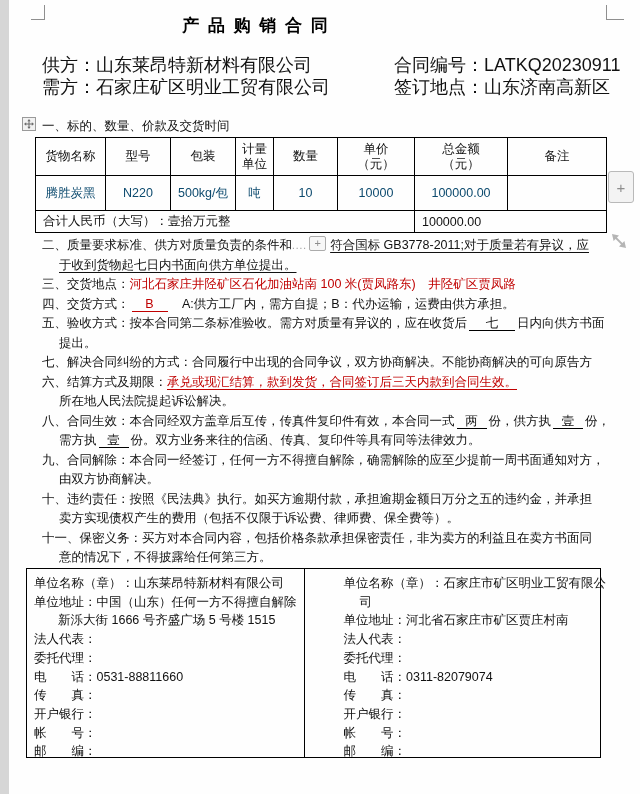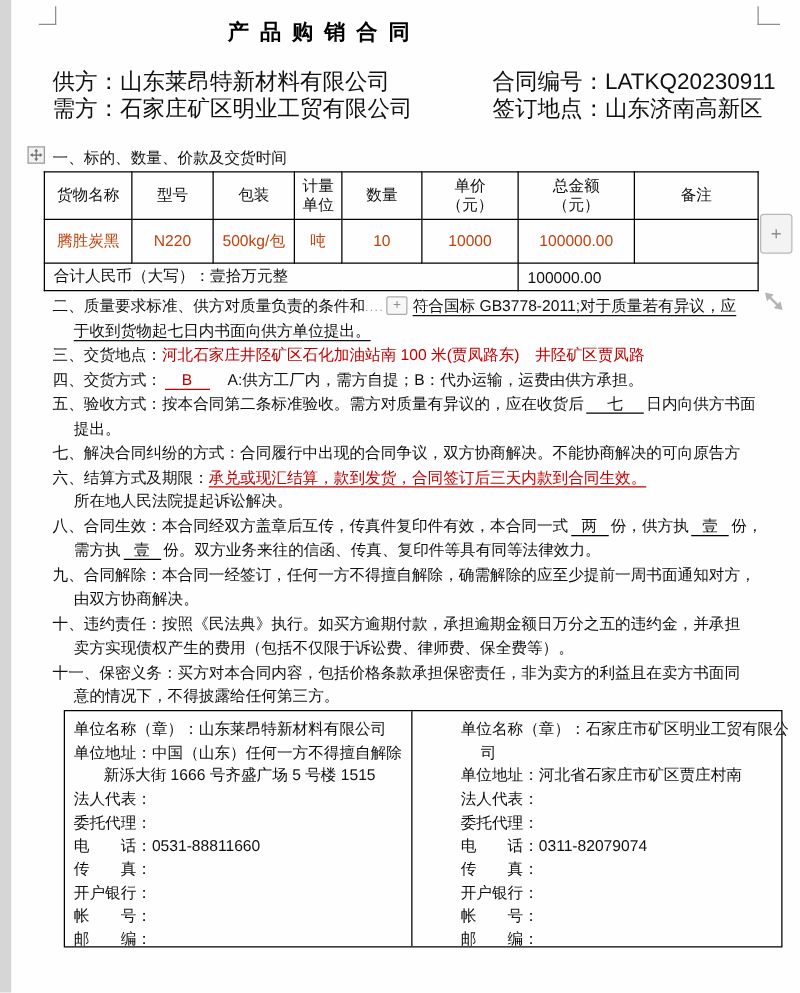--- a/index.html
+++ b/index.html
@@ -22,21 +22,21 @@
 
   .sec1-heading{position:absolute;left:42px;top:118px;font-size:12.5px;white-space:nowrap;}
   .move-handle{position:absolute;left:22px;top:117px;width:14px;height:14px;border:1px solid #9a9a9a;
                background:#f2f2f2;display:flex;align-items:center;justify-content:center;box-sizing:border-box;}
 
   table.goods{position:absolute;left:35px;top:137px;width:571px;border-collapse:collapse;table-layout:fixed;
               font-size:12.5px;}
   table.goods th,table.goods td{border:1px solid #000;padding:0;text-align:center;vertical-align:middle;}
   table.goods{border:1.5px solid #000;}
   table.goods th{font-weight:normal;white-space:pre-line;height:37px;line-height:15px;}
-  table.goods td.data{height:34px;color:#c2410c;}
+  table.goods td.data{height:34px;color:#0c4a6e;}
   table.goods td.total{height:21px;text-align:left;padding-left:7px;}
 
   .plus-btn{position:absolute;left:608px;top:171px;width:26px;height:32px;border:1px solid #b9b9b9;
             border-radius:3px;background:#f3f3f3;color:#8d8d8d;font-size:15px;display:flex;
             align-items:center;justify-content:center;box-sizing:border-box;}
   .resize-icon{position:absolute;left:609px;top:231px;width:20px;height:20px;}
 
   .clauses{position:absolute;left:42px;top:236px;width:580px;font-size:12.5px;}
   .clauses .ln{height:19.5px;line-height:19.5px;white-space:nowrap;}
   .clauses .ln.cont{padding-left:17px;}
@@ -45,21 +45,21 @@
   .blank{display:inline-block;text-align:center;border-bottom:1px solid #000;
          line-height:14px;min-width:30px;padding:0 3px;margin:0 2px;}
   .blank.red{border-bottom-color:#c00000;}
   .blank.wide{min-width:40px;}
   .blank.narrow{min-width:24px;}
   .dots{color:#9a9a9a;font-size:10px;letter-spacing:1px;}
   .mini-plus{display:inline-block;width:15px;height:13px;border:1px solid #ababab;border-radius:2px;
              background:#f7f7f7;color:#8d8d8d;font-size:11px;line-height:12px;text-align:center;
              vertical-align:2px;margin:0 4px 0 2px;}
 
-  .sig{position:absolute;left:51px;top:568px;width:575px;height:190px;border:1.5px solid #000;
+  .sig{position:absolute;left:26px;top:568px;width:575px;height:190px;border:1.5px solid #000;
        display:flex;box-sizing:border-box;font-size:12.5px;}
   .sig .cell{padding:5px 7px 0 7px;box-sizing:border-box;}
   .sig .cell.l{width:295px;border-right:1px solid #000;}
   .sig .cell.r{flex:1;margin-left:32px;}
   .sig .row{line-height:18.7px;white-space:nowrap;}
   .sig .row.ind24{padding-left:24px;}
   .sig .row.ind16{padding-left:16px;}
 </style>
 </head>
 <body>

